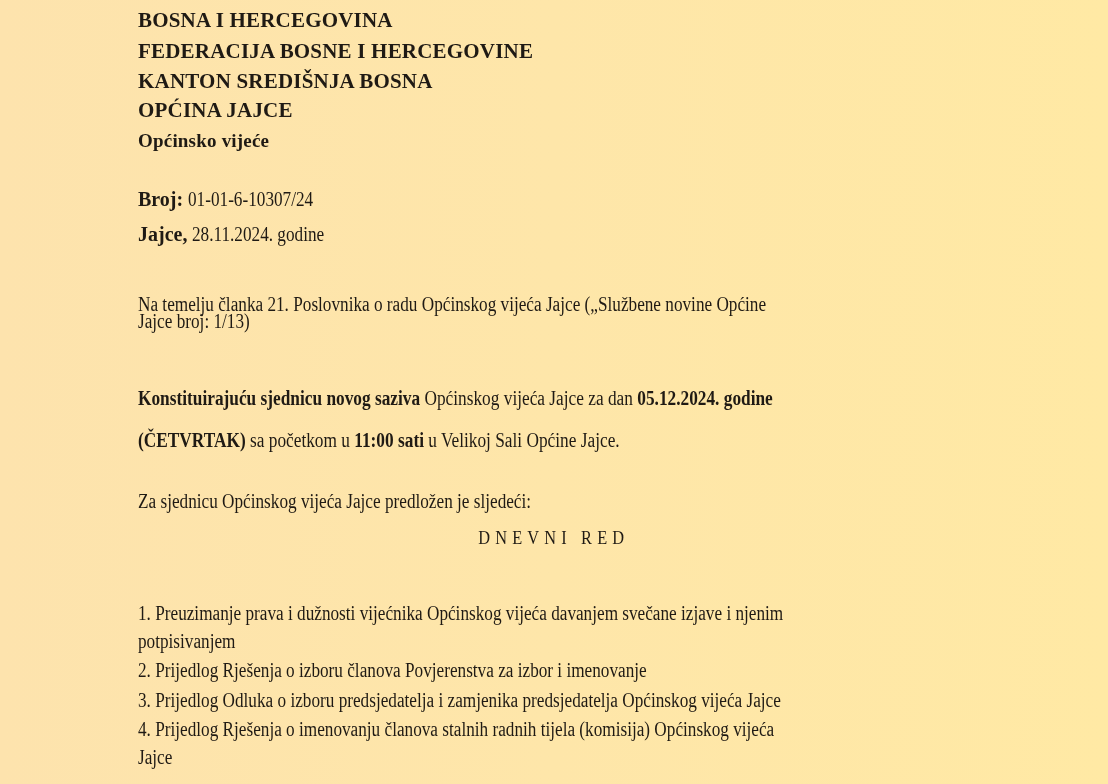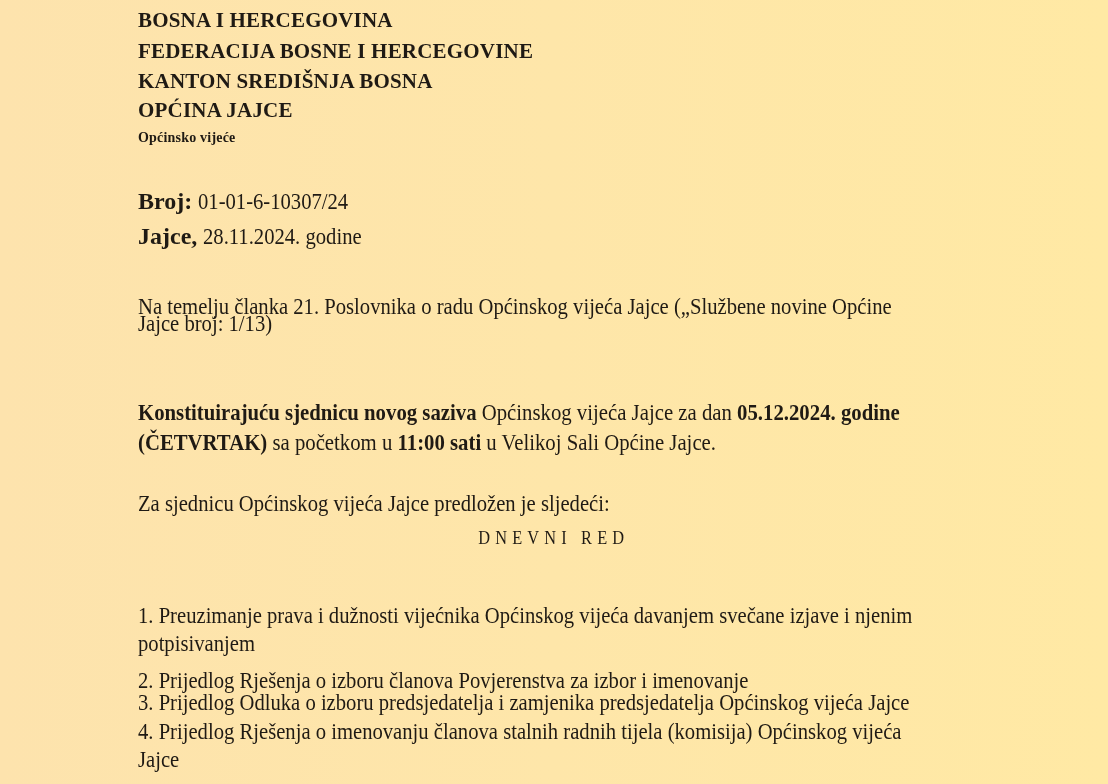--- a/index.html
+++ b/index.html
@@ -25,26 +25,26 @@
     .hdr {
       position: absolute;
       left: 138px;
       font-weight: bold;
       font-size: 21px;
       letter-spacing: 0.2px;
       white-space: nowrap;
       line-height: 1;
     }
     .hdr.small {
-      font-size: 14px;
+      font-size: 19px;
     }
     .line {
       position: absolute;
       left: 138px;
-      font-size: 24px;
+      font-size: 20px;
       white-space: nowrap;
       line-height: 1;
       transform-origin: left top;
     }
     .cond {
       display: inline-block;
       transform: scaleX(0.86);
       transform-origin: left top;
     }
     .b { font-weight: bold; }
@@ -82,42 +82,42 @@
     <span class="cond">28.11.2024. godine</span>
   </div>
 
   <div class="line" style="top:294px;">
     <span class="cond">Na temelju članka 21. Poslovnika o radu Općinskog vijeća Jajce („Službene novine Općine</span>
   </div>
   <div class="line" style="top:311px;">
     <span class="cond">Jajce broj: 1/13)</span>
   </div>
 
-  <div class="line" style="top:400px;">
+  <div class="line" style="top:388px;">
     <span class="cond" style="transform:scaleX(0.865);"><span class="b">Konstituirajuću sjednicu novog saziva</span><span> Općinskog vijeća Jajce za dan </span><span class="b">05.12.2024. godine</span></span>
   </div>
   <div class="line" style="top:430px;">
     <span class="cond" style="transform:scaleX(0.865);"><span class="b">(ČETVRTAK)</span><span> sa početkom u </span><span class="b">11:00 sati</span><span> u Velikoj Sali Općine Jajce.</span></span>
   </div>
 
   <div class="line" style="top:491px;">
     <span class="cond">Za sjednicu Općinskog vijeća Jajce predložen je sljedeći:</span>
   </div>
 
   <div class="center" style="top:528px;">
     <span class="cond" style="transform:scaleX(0.86);">DNEVNI RED</span>
   </div>
 
   <div class="line" style="top:603px;">
     <span class="cond">1. Preuzimanje prava i dužnosti vijećnika Općinskog vijeća davanjem svečane izjave i njenim</span>
   </div>
   <div class="line" style="top:631px;">
     <span class="cond">potpisivanjem</span>
   </div>
-  <div class="line" style="top:660px;margin-top:8px;">
+  <div class="line" style="top:660px;">
     <span class="cond">2. Prijedlog Rješenja o izboru članova Povjerenstva za izbor i imenovanje</span>
   </div>
   <div class="line" style="top:690px;">
     <span class="cond">3. Prijedlog Odluka o izboru predsjedatelja i zamjenika predsjedatelja Općinskog vijeća Jajce</span>
   </div>
   <div class="line" style="top:719px;">
     <span class="cond">4. Prijedlog Rješenja o imenovanju članova stalnih radnih tijela (komisija) Općinskog vijeća</span>
   </div>
   <div class="line" style="top:747px;">
     <span class="cond">Jajce</span>

